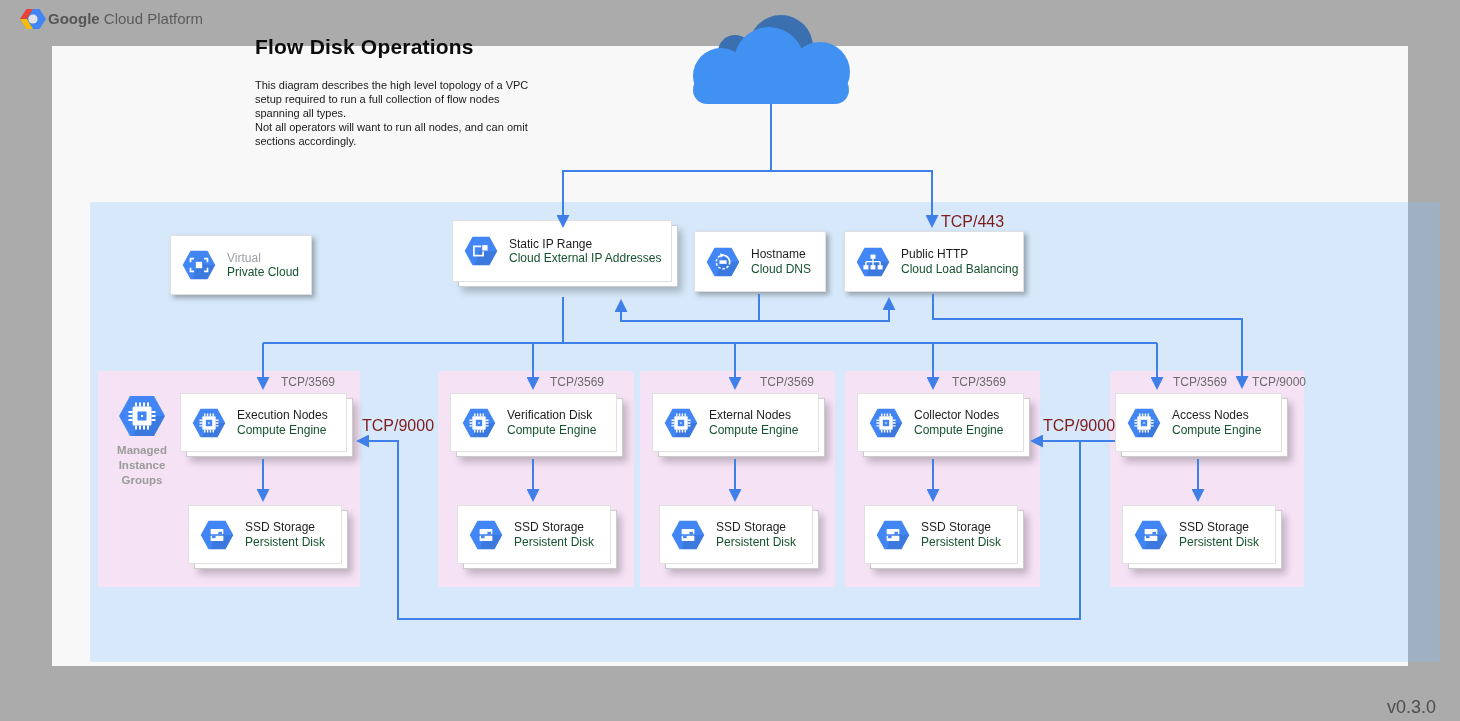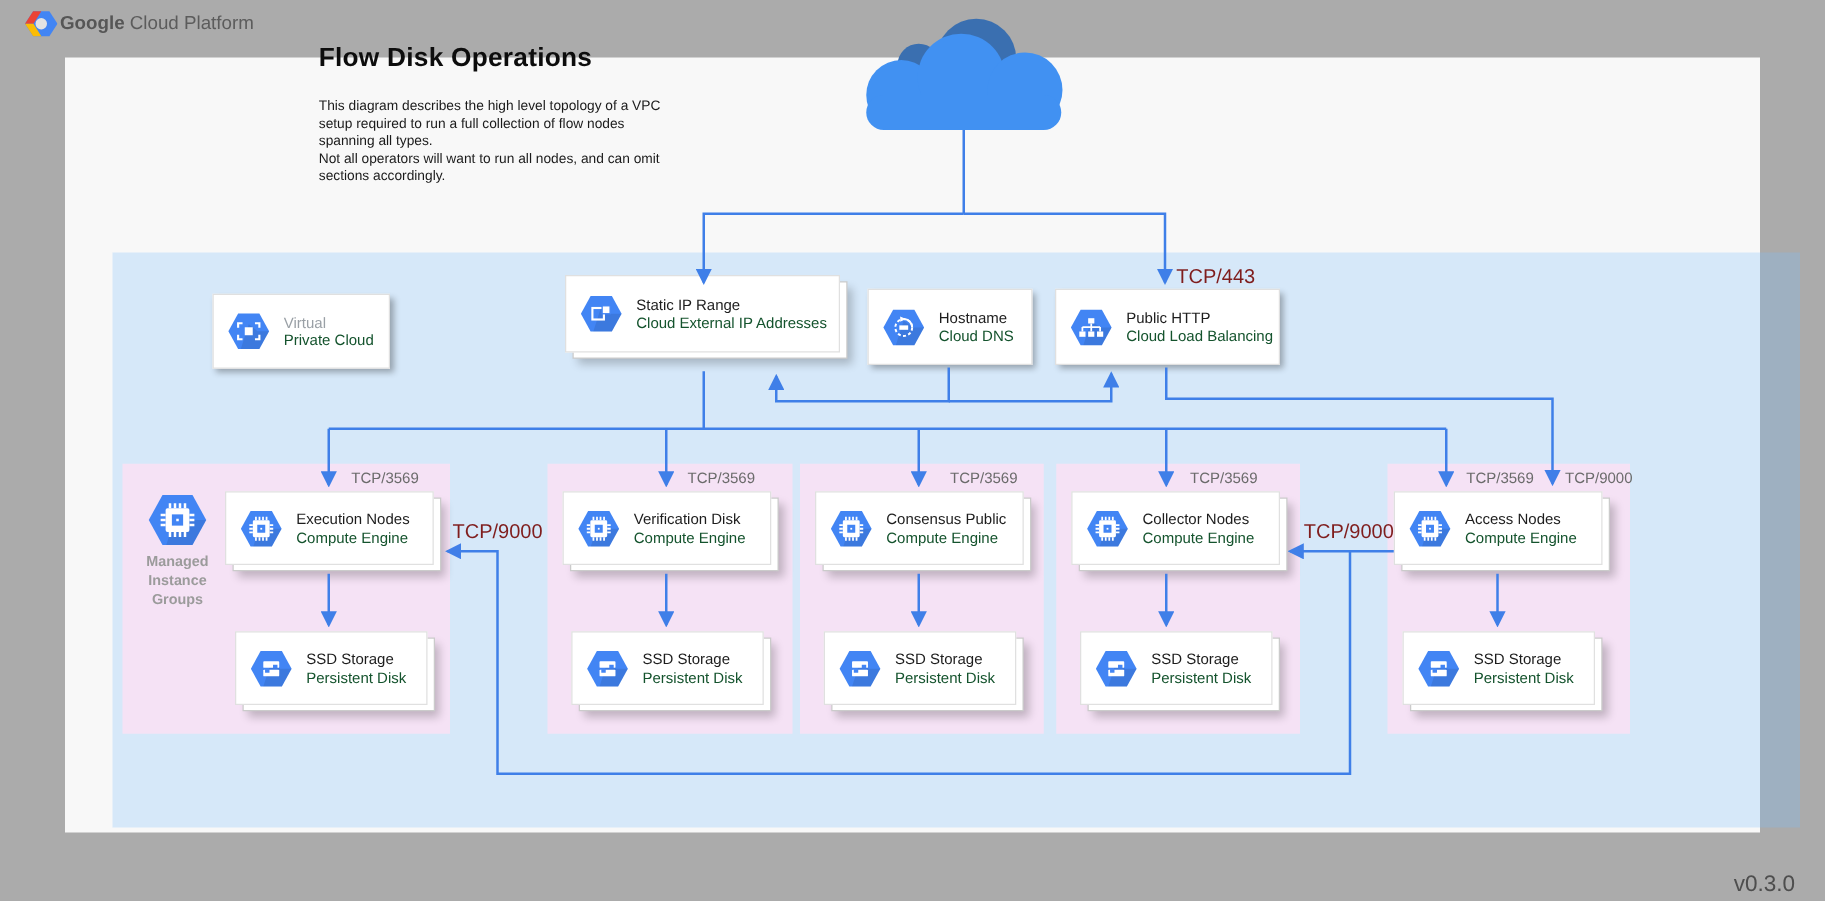--- a/index.html
+++ b/index.html
@@ -203,21 +203,21 @@
   </div>
 </div>
 
 <div class="group" style="left:640px;width:195px">
   <div class="portlbl" style="left:120px">TCP/3569</div>
   <div class="card stacked" style="left:12px;top:22px;width:165px;height:57px">
     <svg class="hexicon">
         <use href="#sym-compute"></use>
       </svg>
     <div class="ct">
-        <div class="t">Consensus Public</div>
+        <div class="t">External Nodes</div>
         <div class="s">Compute Engine</div>
       </div>
   </div>
   <div class="card stacked" style="left:19px;top:134px;width:152px;height:57px">
     <svg class="hexicon">
         <use href="#sym-storage"></use>
       </svg>
     <div class="ct">
         <div class="t">SSD Storage</div>
         <div class="s">Persistent Disk</div>

